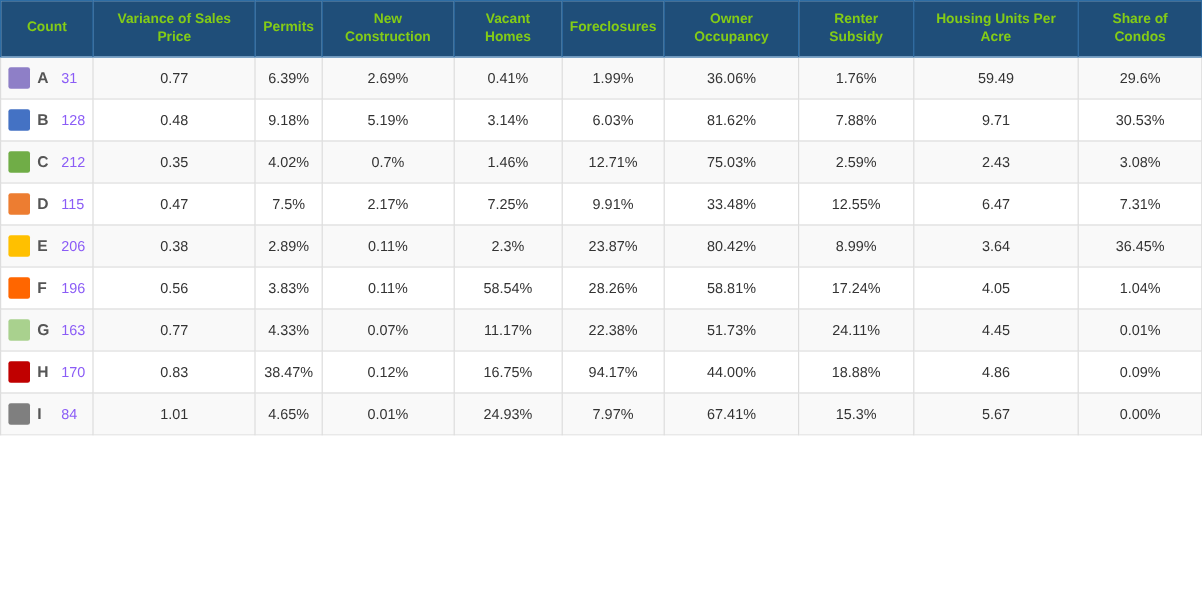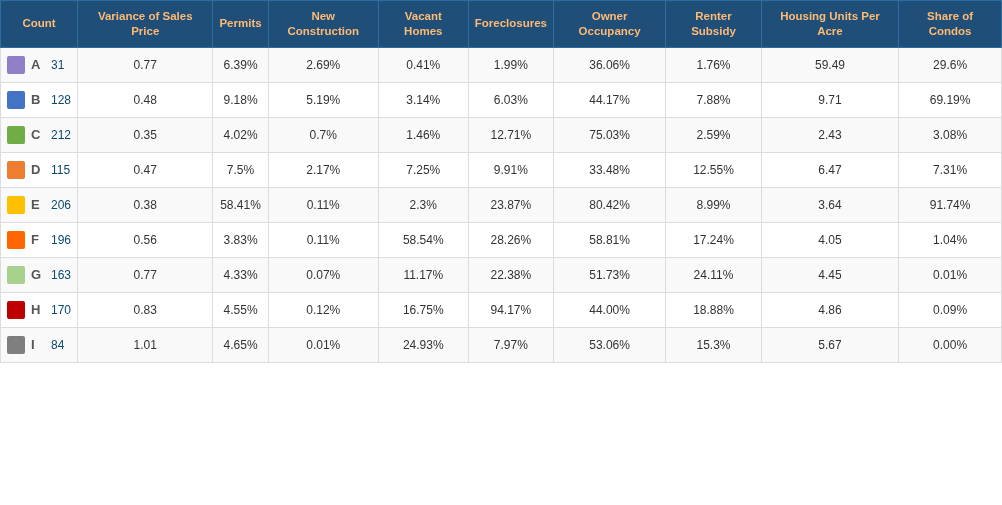--- a/index.html
+++ b/index.html
@@ -8,21 +8,21 @@
       font-size: 12px;
       background: #fff;
       width: 1002px;
     }
     table {
       width: 1002px;
       border-collapse: collapse;
     }
     thead tr {
       background-color: #1f4e79;
-      color: #fdba74;
+      color: #84cc16;
     }
     thead th {
       padding: 8px 6px;
       text-align: center;
       vertical-align: middle;
       border: 1px solid #2e6da4;
       font-size: 11.5px;
       line-height: 1.3;
     }
     tbody tr {
@@ -49,21 +49,21 @@
       gap: 6px;
     }
     .cluster-letter {
       font-weight: bold;
       font-size: 13px;
       color: #555;
       min-width: 14px;
     }
     .cluster-count {
       font-size: 12px;
-      color: #0c4a6e;
+      color: #8b5cf6;
     }
     .color-box {
       display: inline-block;
       width: 18px;
       height: 18px;
       border-radius: 2px;
       flex-shrink: 0;
     }
     .first-col {
       text-align: left !important;
@@ -112,24 +112,24 @@
       <span class="color-box" style="background:#4472c4;"></span>
       <span class="cluster-letter">B</span>
       <span class="cluster-count">128</span>
     </div>
   </td>
         <td>0.48</td>
         <td>9.18%</td>
         <td>5.19%</td>
         <td>3.14%</td>
         <td>6.03%</td>
-        <td>44.17%</td>
+        <td>81.62%</td>
         <td>7.88%</td>
         <td>9.71</td>
-        <td>69.19%</td>
+        <td>30.53%</td>
       </tr>
       <tr>
         <td class="first-col">
     <div class="label-cell">
       <span class="color-box" style="background:#70ad47;"></span>
       <span class="cluster-letter">C</span>
       <span class="cluster-count">212</span>
     </div>
   </td>
         <td>0.35</td>
@@ -162,28 +162,28 @@
       </tr>
       <tr>
         <td class="first-col">
     <div class="label-cell">
       <span class="color-box" style="background:#ffc000;"></span>
       <span class="cluster-letter">E</span>
       <span class="cluster-count">206</span>
     </div>
   </td>
         <td>0.38</td>
-        <td>58.41%</td>
+        <td>2.89%</td>
         <td>0.11%</td>
         <td>2.3%</td>
         <td>23.87%</td>
         <td>80.42%</td>
         <td>8.99%</td>
         <td>3.64</td>
-        <td>91.74%</td>
+        <td>36.45%</td>
       </tr>
       <tr>
         <td class="first-col">
     <div class="label-cell">
       <span class="color-box" style="background:#ff6600;"></span>
       <span class="cluster-letter">F</span>
       <span class="cluster-count">196</span>
     </div>
   </td>
         <td>0.56</td>
@@ -216,21 +216,21 @@
       </tr>
       <tr>
         <td class="first-col">
     <div class="label-cell">
       <span class="color-box" style="background:#c00000;"></span>
       <span class="cluster-letter">H</span>
       <span class="cluster-count">170</span>
     </div>
   </td>
         <td>0.83</td>
-        <td>4.55%</td>
+        <td>38.47%</td>
         <td>0.12%</td>
         <td>16.75%</td>
         <td>94.17%</td>
         <td>44.00%</td>
         <td>18.88%</td>
         <td>4.86</td>
         <td>0.09%</td>
       </tr>
       <tr>
         <td class="first-col">
@@ -238,19 +238,19 @@
       <span class="color-box" style="background:#7f7f7f;"></span>
       <span class="cluster-letter">I</span>
       <span class="cluster-count">84</span>
     </div>
   </td>
         <td>1.01</td>
         <td>4.65%</td>
         <td>0.01%</td>
         <td>24.93%</td>
         <td>7.97%</td>
-        <td>53.06%</td>
+        <td>67.41%</td>
         <td>15.3%</td>
         <td>5.67</td>
         <td>0.00%</td>
       </tr>
     </tbody>
 </table>
 
 </body></html>

